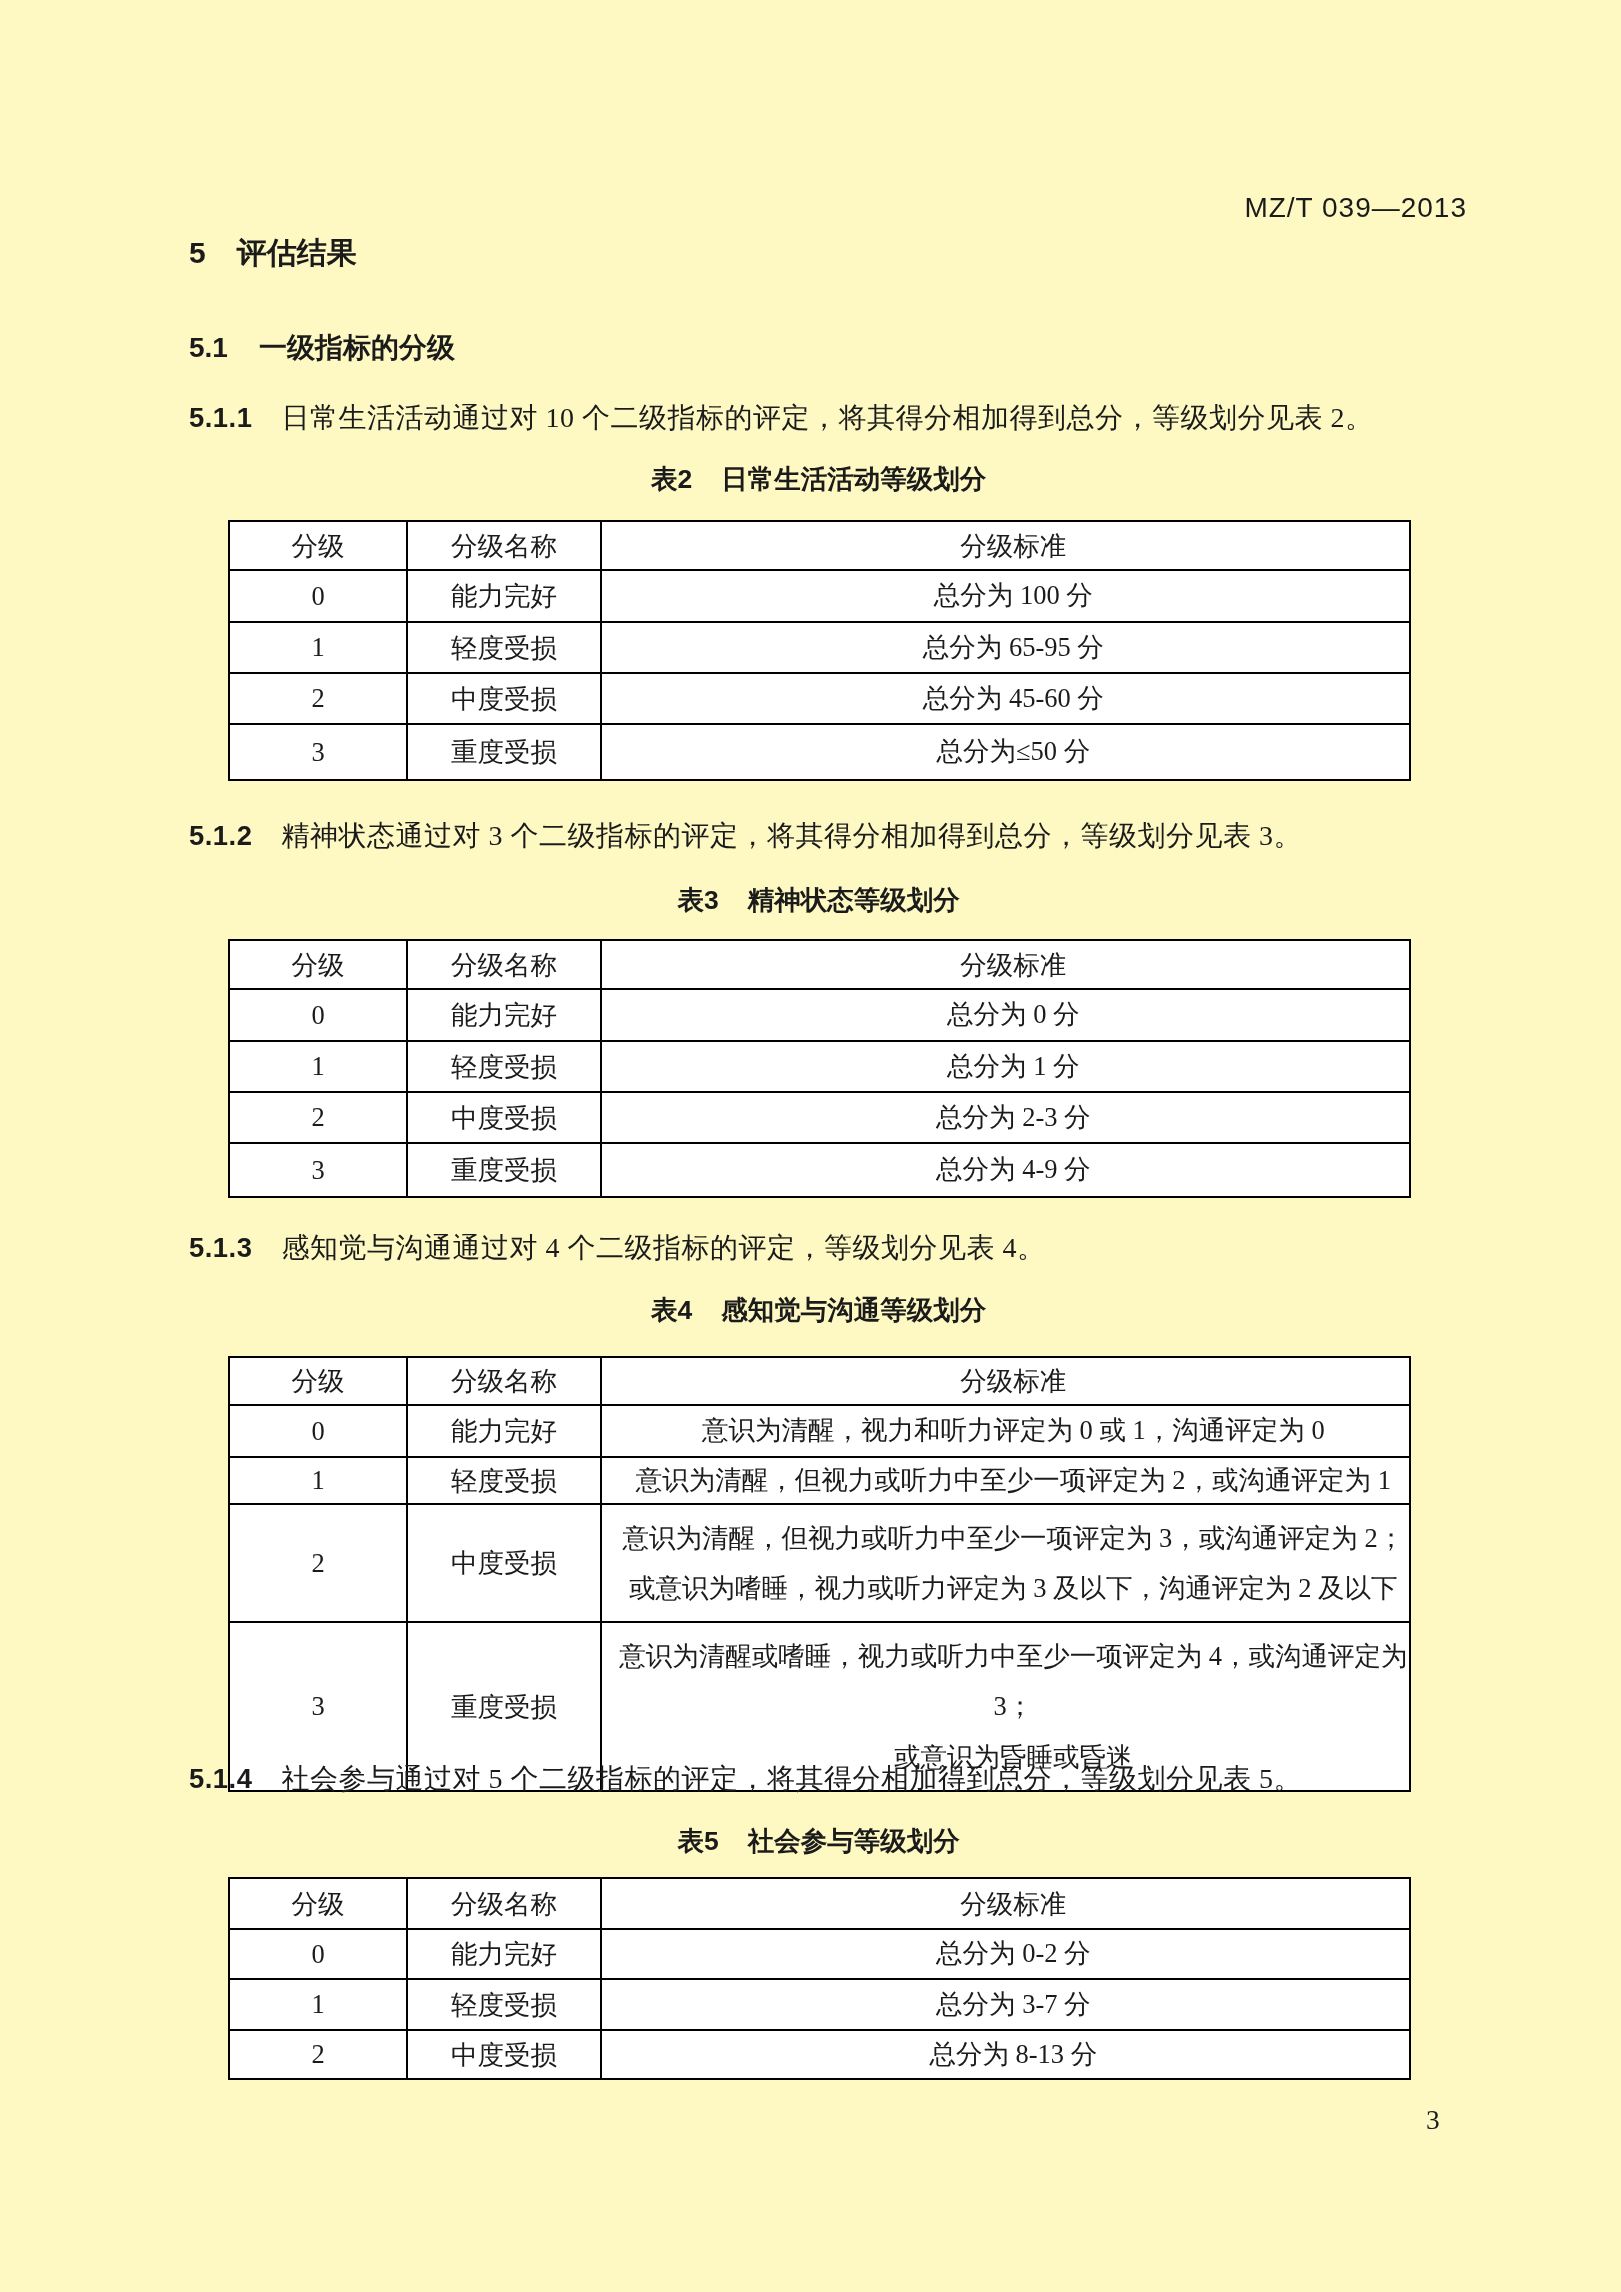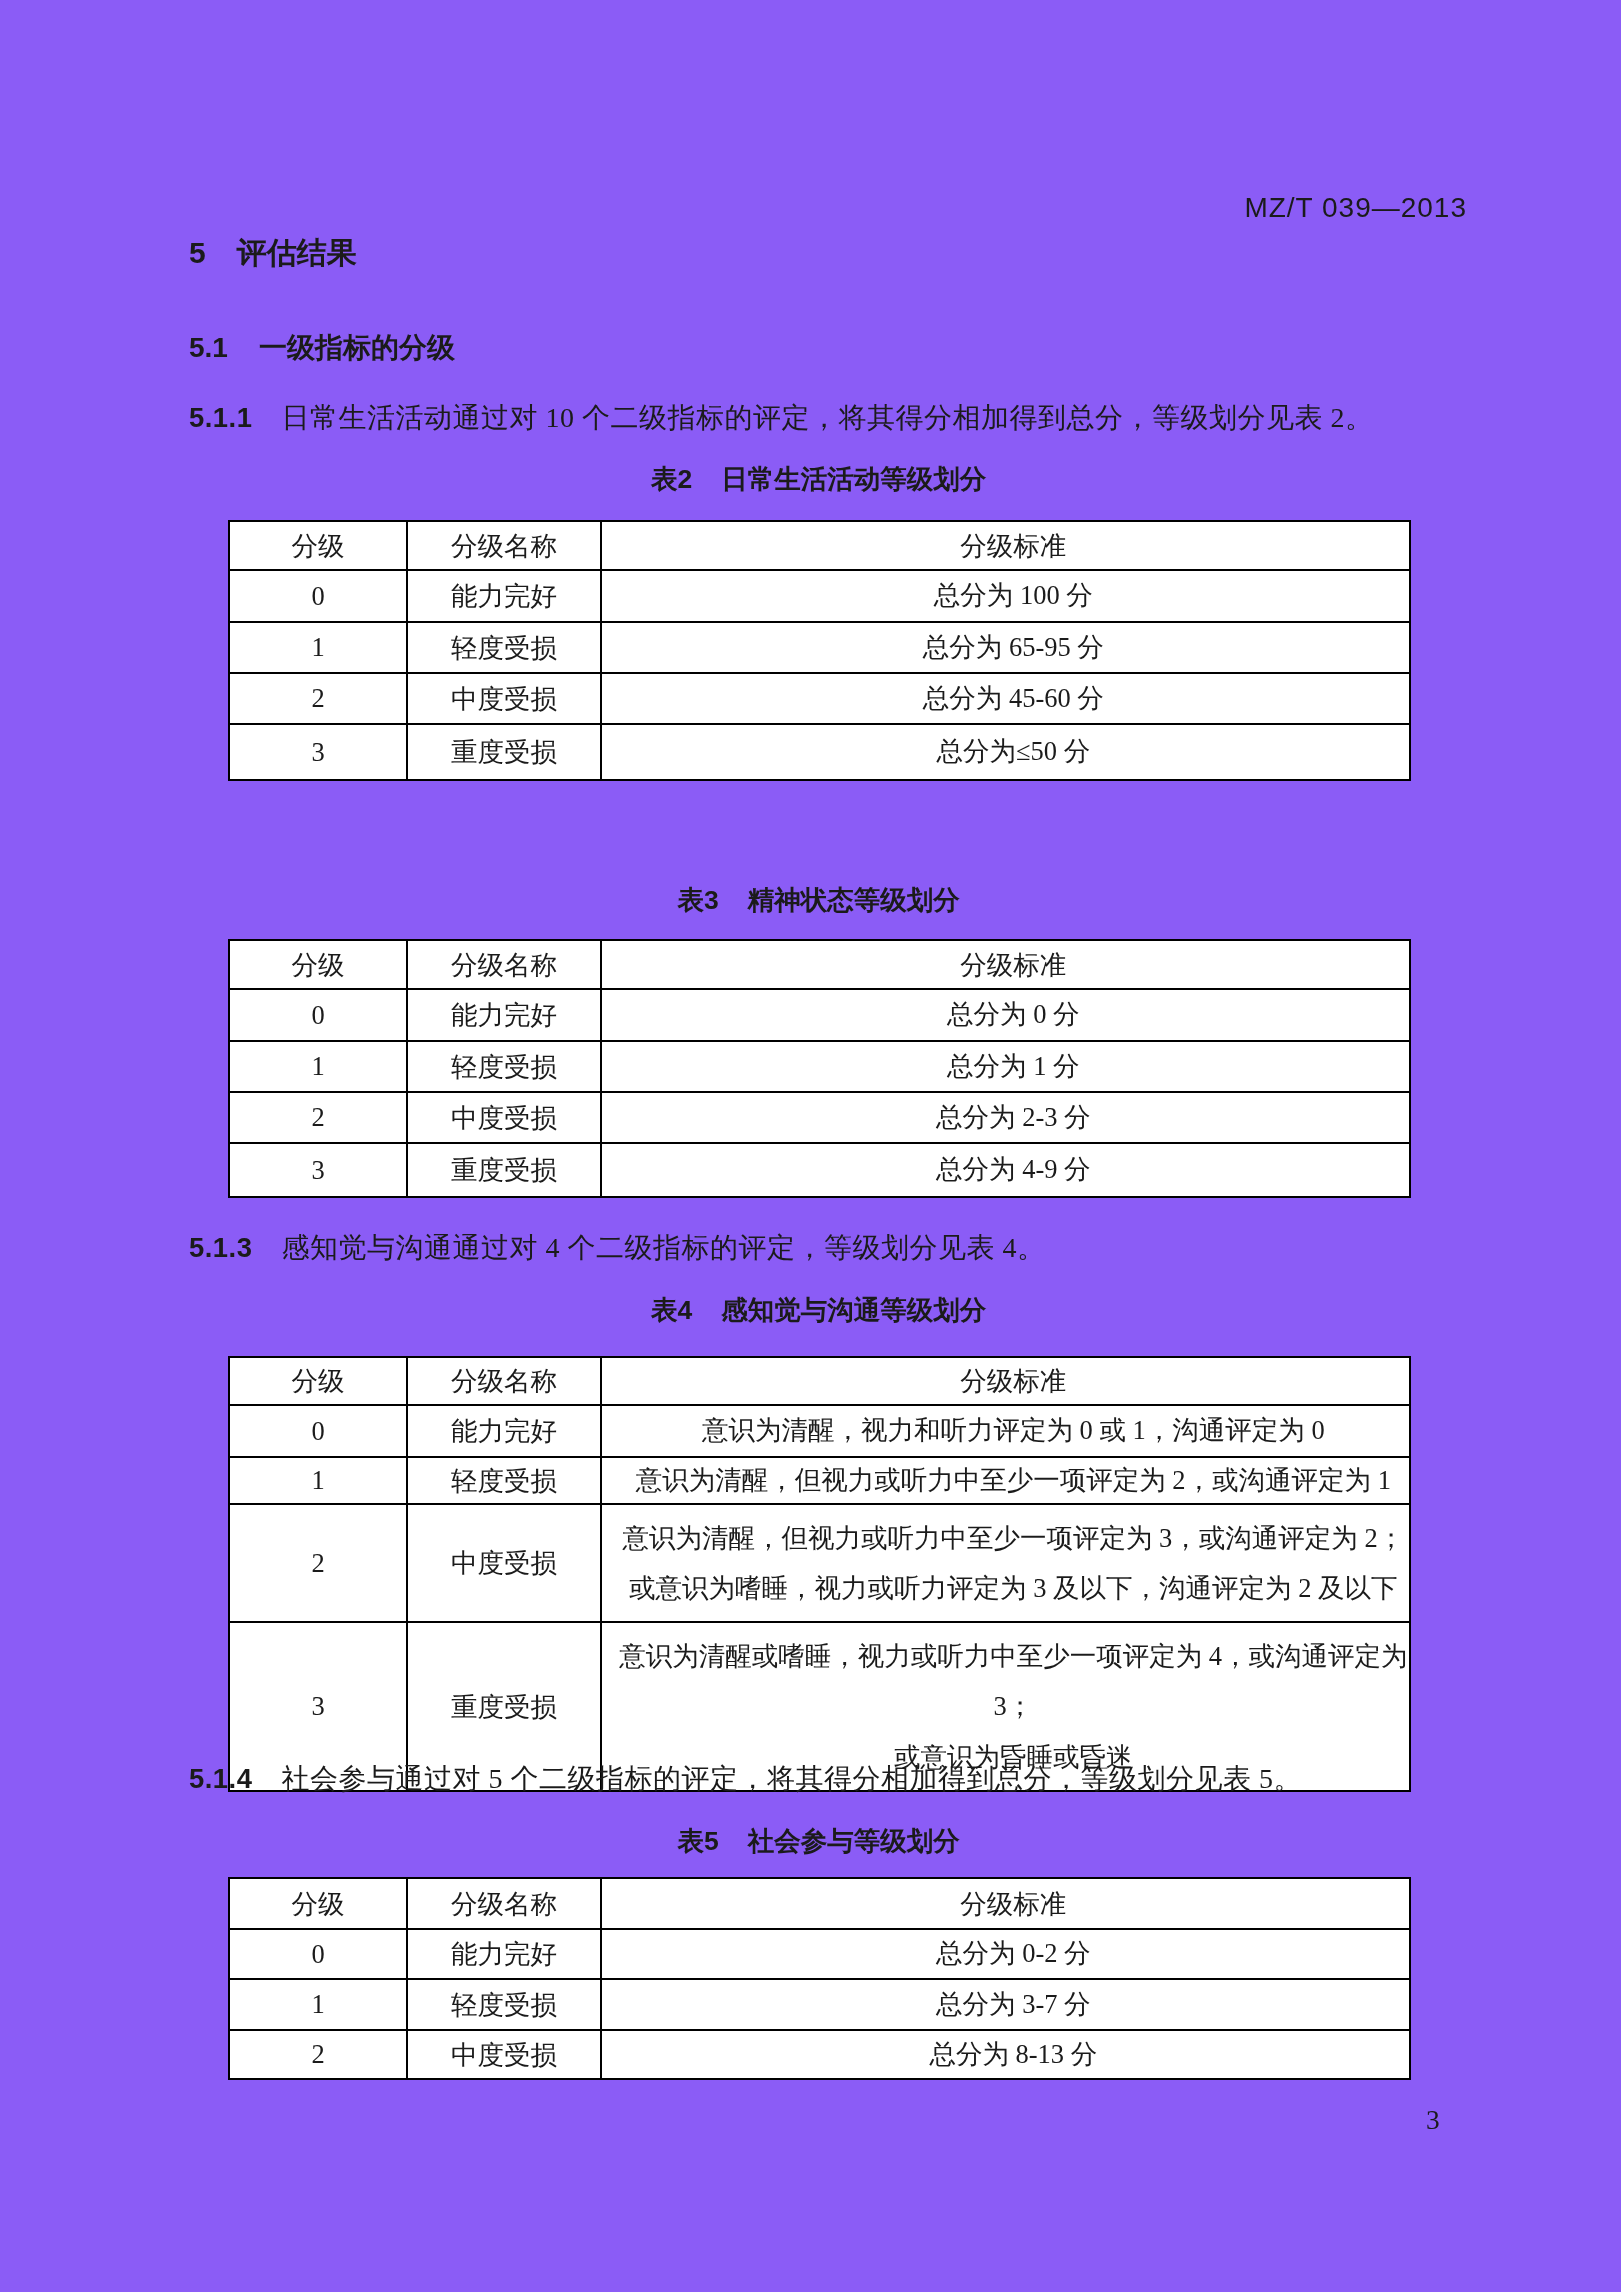--- a/index.html
+++ b/index.html
@@ -1,18 +1,18 @@
 <!DOCTYPE html>
 <html><head>
 <meta charset="utf-8">
 <style>
   html,body { margin:0; padding:0; background:#e8e8e8; }
   .page {
     position:relative; width:1621px; height:2293px; margin:0 auto;
-    background:#8b5cf6; color:#1b1b1b; overflow:hidden;
+    background:#fef9c3; color:#1b1b1b; overflow:hidden;
     font-family:"Liberation Serif", serif;
   }
   .abs { position:absolute; }
   .doc-code {
     top:192px; right:154px; font-family:"Liberation Sans", sans-serif;
     font-size:28px; letter-spacing:1px; white-space:nowrap;
   }
   .h-level1 {
     top:233px; left:189px; font-family:"Liberation Sans", sans-serif;
     font-weight:bold; font-size:30px; white-space:nowrap;
@@ -114,20 +114,23 @@
     <tr style="height:56px">
       <td class="c1">3</td>
       <td class="c2">重度受损</td>
       <td class="c3">
             <div class="line">总分为≤50 分</div>
           </td>
     </tr>
   </tbody>
     </table>
 
+  <div class="abs para" style="top:816px;">
+    <span class="pnum">5.1.2</span><span>精神状态通过对 3 个二级指标的评定，将其得分相加得到总分，等级划分见表 3。</span>
+  </div>
 
   <div class="abs tcap" style="top:882px;">
     <span class="cl">表3</span><span>精神状态等级划分</span>
   </div>
 
   <table class="gt" style="top:939px;">
     <colgroup>
         <col style="width:178px">
         <col style="width:194px">
         <col style="width:809px">

